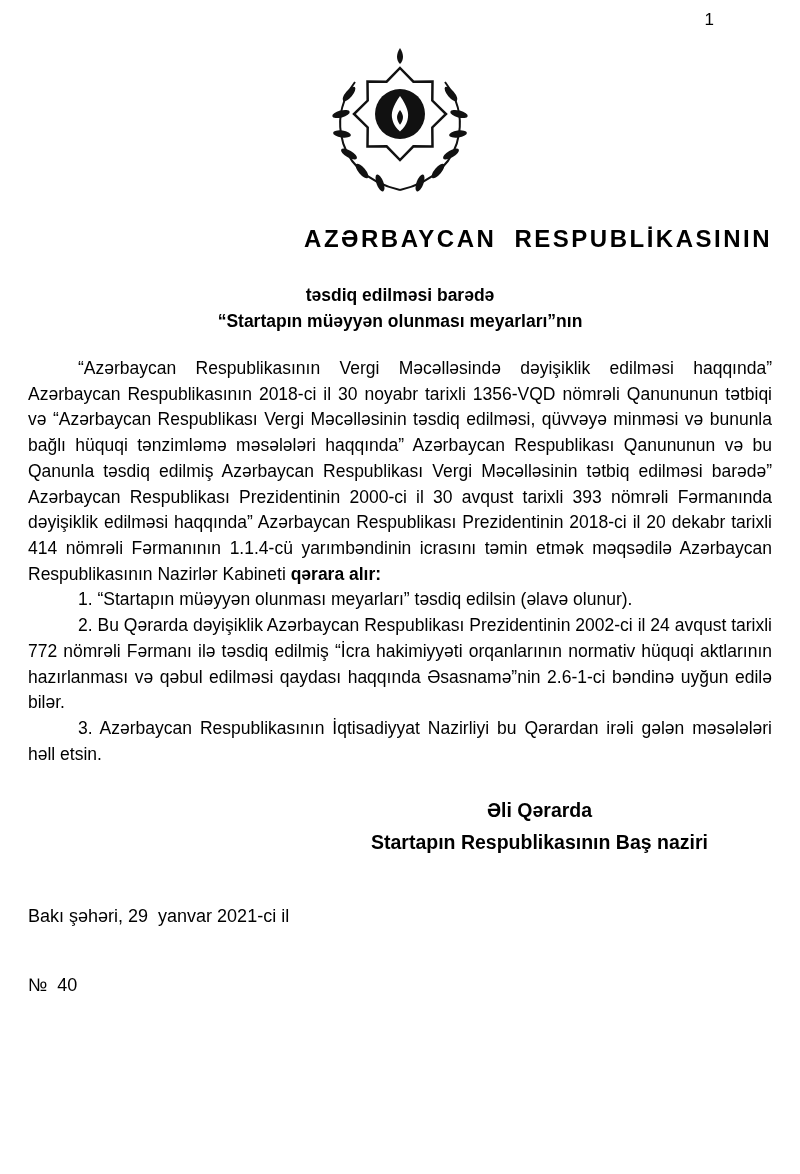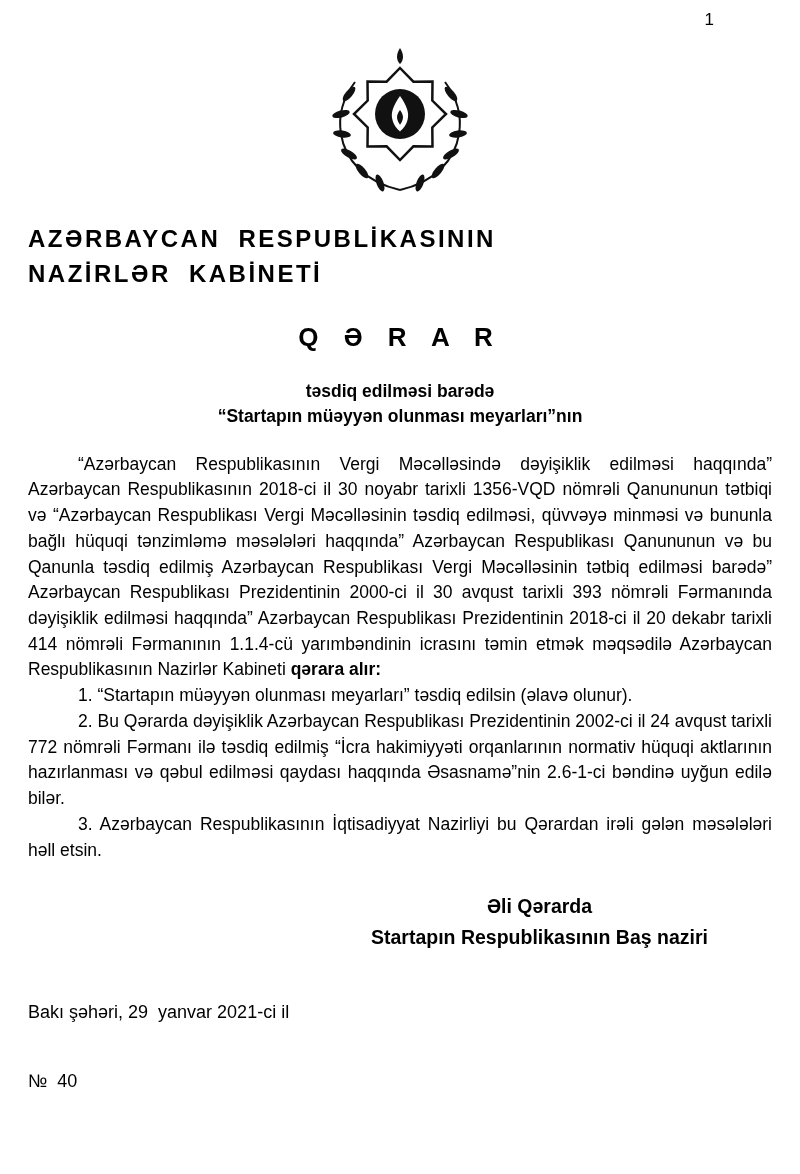--- a/index.html
+++ b/index.html
@@ -20,21 +20,21 @@
     text-align: right;
     padding-right: 58px;
     font-size: 17px;
     line-height: 1.2;
   }
   .emblem {
     text-align: center;
     margin-top: 6px;
   }
   .org-title {
-    text-align: left;
+    text-align: right;
     margin-top: 20px;
     font-weight: bold;
     font-size: 24px;
     letter-spacing: 2.5px;
     word-spacing: 9px;
     line-height: 1.45;
   }
   .doc-type {
     text-align: center;
     margin-top: 30px;
@@ -112,24 +112,22 @@
       <polygon points="75,32 88.4,45.7 107.5,45.5 107.3,64.6 121,78 107.3,91.4 107.5,110.5 88.4,110.3 75,124 61.6,110.3 42.5,110.5 42.7,91.4 29,78 42.7,64.6 42.5,45.5 61.6,45.7" fill="#ffffff" stroke="#111111" stroke-width="2.5"></polygon>
 
       <circle cx="75" cy="78" r="25" fill="#111111"></circle>
       <path d="M75,60 C68,70 65.5,77 67.5,84 C69,89.5 71.8,92.5 75,95.5 C78.2,92.5 81,89.5 82.5,84 C84.5,77 82,70 75,60 Z" fill="#ffffff"></path>
       <path d="M75,74 C72,78 71.5,81 72.5,84 C73.3,86.3 74,87.5 75,88.8 C76,87.5 76.7,86.3 77.5,84 C78.5,81 78,78 75,74 Z" fill="#111111"></path>
     </svg>
   </div>
 
   <div class="org-title">
     <div>AZƏRBAYCAN  RESPUBLİKASININ</div>
-    <div>NAZİRLƏR  KABİNETİ</div>
   </div>
 
-  <div class="doc-type">Q Ə R A R</div>
 
   <div class="subject">
     <div>təsdiq edilməsi barədə</div>
     <div>“Startapın müəyyən olunması meyarları”nın</div>
   </div>
 
   <div class="body-text">
     <p class="para"><span>“Azərbaycan Respublikasının Vergi Məcəlləsində dəyişiklik edilməsi haqqında” Azərbaycan Respublikasının 2018-ci il 30 noyabr tarixli 1356-VQD nömrəli Qanununun tətbiqi və “Azərbaycan Respublikası Vergi Məcəlləsinin təsdiq edilməsi, qüvvəyə minməsi və bununla bağlı hüquqi tənzimləmə məsələləri haqqında” Azərbaycan Respublikası Qanununun və bu Qanunla təsdiq edilmiş Azərbaycan Respublikası Vergi Məcəlləsinin tətbiq edilməsi barədə” Azərbaycan Respublikası Prezidentinin 2000-ci il 30 avqust tarixli 393 nömrəli Fərmanında dəyişiklik edilməsi haqqında” Azərbaycan Respublikası Prezidentinin 2018-ci il 20 dekabr tarixli 414 nömrəli Fərmanının 1.1.4-cü yarımbəndinin icrasını təmin etmək məqsədilə Azərbaycan Respublikasının Nazirlər Kabineti</span> <b>qərara alır:</b></p>
     <p class="para">1. “Startapın müəyyən olunması meyarları” təsdiq edilsin (əlavə olunur).</p>
     <p class="para">2. Bu Qərarda dəyişiklik Azərbaycan Respublikası Prezidentinin 2002-ci il 24 avqust tarixli 772 nömrəli Fərmanı ilə təsdiq edilmiş “İcra hakimiyyəti orqanlarının normativ hüquqi aktlarının hazırlanması və qəbul edilməsi qaydası haqqında Əsasnamə”nin 2.6-1-ci bəndinə uyğun edilə bilər.</p>

